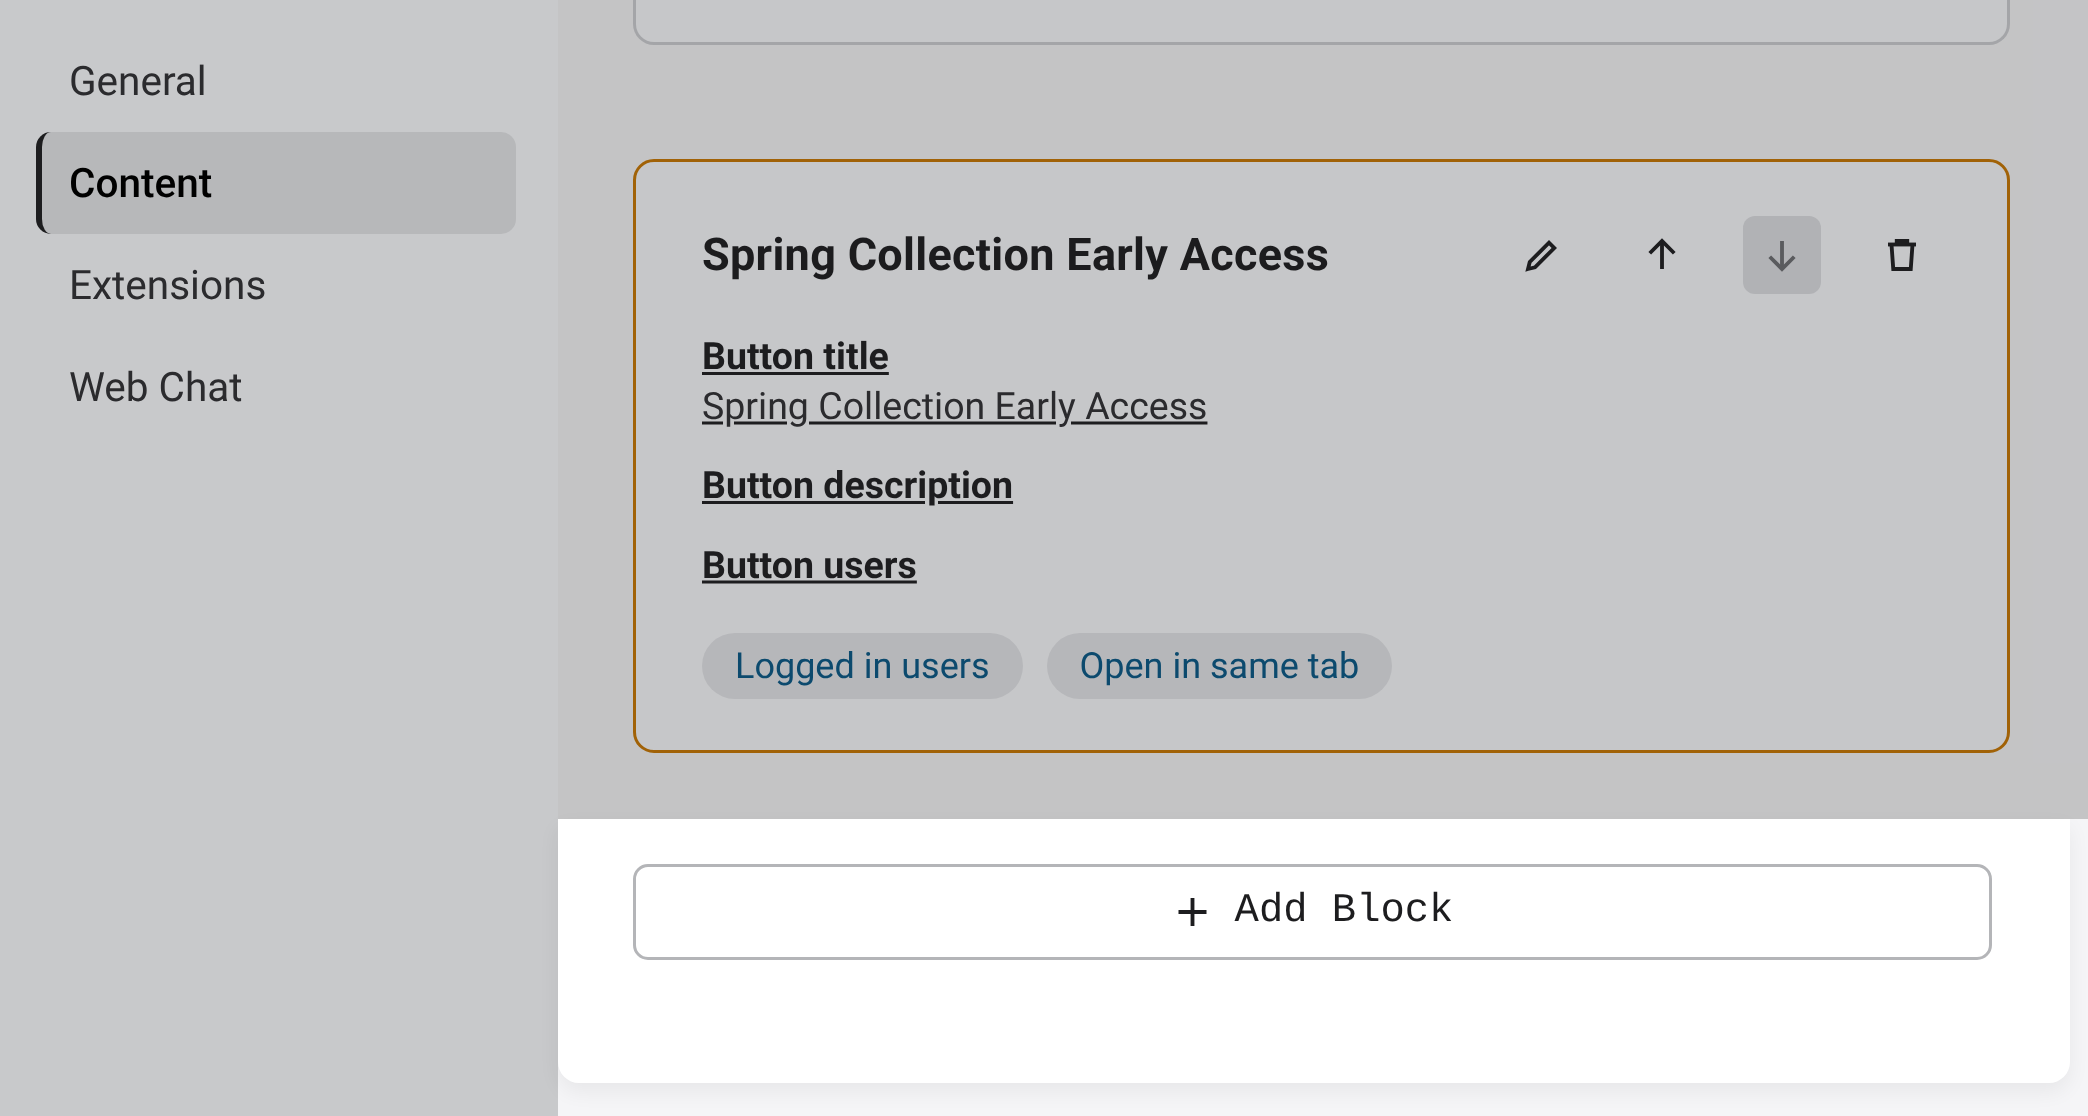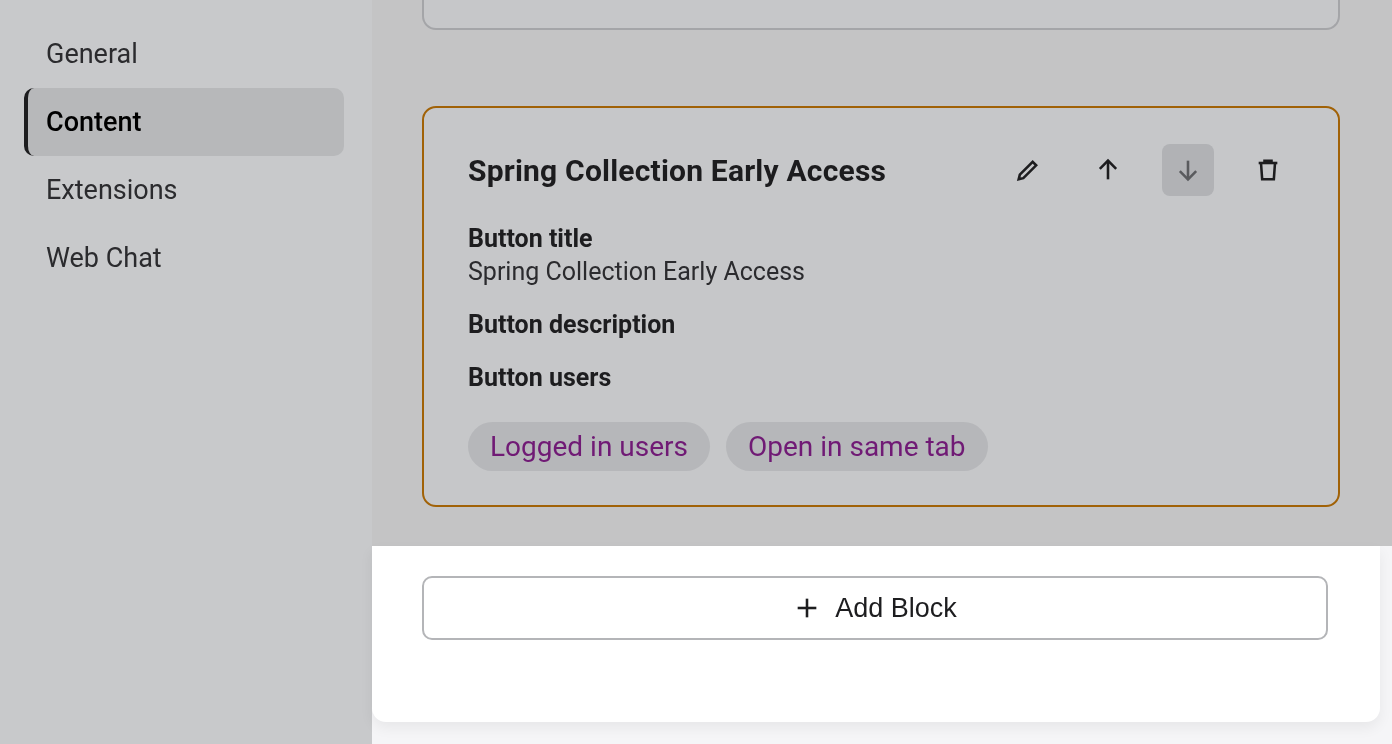--- a/index.html
+++ b/index.html
@@ -19,30 +19,30 @@
 
   .card { margin: 76px 24px 0 32px; border: 2px solid #a16207; border-radius: 14px; background: #c6c7c9; padding: 36px 44px 34px 44px; }
   .card-header { display: flex; align-items: center; justify-content: space-between; margin-bottom: 28px; }
   .card-title { font-size: 30px; font-weight: 700; color: #1c1c1e; letter-spacing: 0.2px; }
   .card-actions { display: flex; align-items: center; gap: 28px; }
   .icon-btn { width: 52px; height: 52px; display:flex; align-items:center; justify-content:center; border-radius: 8px; cursor: pointer; }
   .icon-btn.active { background: #b1b2b5; }
   .icon-btn svg { width: 28px; height: 28px; stroke: #1d1d1f; stroke-width: 2.2; fill: none; }
   .icon-btn.active svg { stroke: #5a5b5e; }
 
-  .field { margin-bottom: 24px; }
+  .field { margin-bottom: 24px; text-decoration: underline; }
   .field-label { font-size: 25px; font-weight: 700; color: #1d1d1f; margin-bottom: 4px; }
   .field-value { font-size: 25px; color: #2b2b2e; }
 
   .tags { display:flex; gap: 16px; margin-top: 30px; }
-  .tag { background: #b6b7ba; color: #701a75; font-size: 28px; padding: 8px 22px; border-radius: 999px; cursor: pointer; }
+  .tag { background: #b6b7ba; color: #0c4a6e; font-size: 24px; padding: 8px 22px; border-radius: 999px; cursor: pointer; }
 
   
   .bottom-panel { background: #ffffff; padding: 30px 52px 82px 50px; border-radius: 0 0 14px 14px; box-shadow: 0 6px 14px rgba(0,0,0,0.06); margin: 0 12px 22px 0; }
-  .add-block-btn { width: 100%; height: 64px; border: 2px solid #b4b5b8; border-radius: 10px; background: #ffffff; display:flex; align-items:center; justify-content:center; gap: 14px; font-size: 27px; color: #1d1d1f; cursor: pointer; }
+  .add-block-btn { width: 100%; height: 64px; border: 2px solid #b4b5b8; border-radius: 10px; background: #ffffff; display:flex; align-items:center; justify-content:center; gap: 14px; font-size: 27px; color: #1d1d1f; cursor: pointer; font-family: Liberation Mono, monospace; }
   .add-block-btn svg { width: 28px; height: 28px; stroke: #1d1d1f; stroke-width: 2.2; fill: none; }
 </style>
 </head>
 <body>
 
 <div class="app">
 
   <aside class="sidebar">
     <nav class="nav">
       <div class="nav-item">General</div>

